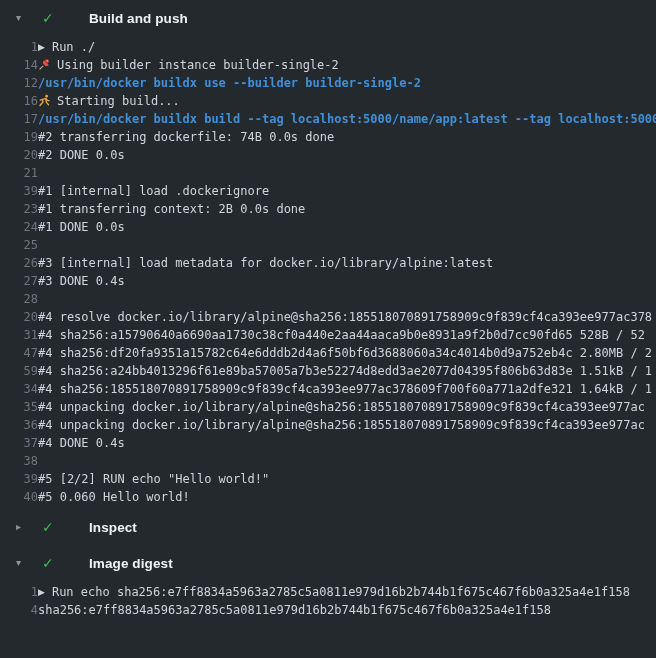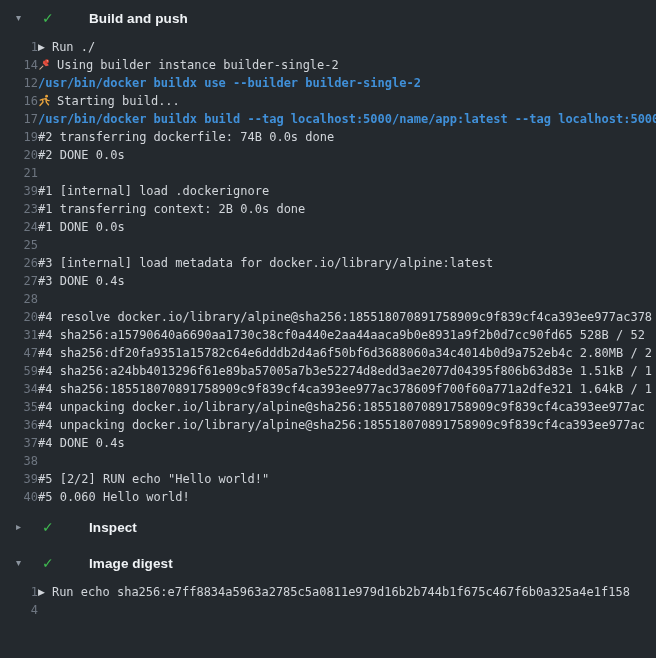--- a/index.html
+++ b/index.html
@@ -98,15 +98,15 @@
       <span class="check">✓</span>
       <span class="section-label">Inspect</span>
     </div>
     <div class="section-header">
       <span class="twisty">▾</span>
       <span class="check">✓</span>
       <span class="section-label">Image digest</span>
     </div>
     <div class="log-list">
       <div class="log-line"><span class="ln">1</span><span class="lt"><span class="run-chev">▶</span><span>Run echo sha256:e7ff8834a5963a2785c5a0811e979d16b2b744b1f675c467f6b0a325a4e1f158</span></span></div>
-      <div class="log-line"><span class="ln">4</span></div>
+      <div class="log-line"><span class="ln">4</span><span class="lt"><span>sha256:e7ff8834a5963a2785c5a0811e979d16b2b744b1f675c467f6b0a325a4e1f158</span></span></div>
     </div>
   </div>
 
 </body></html>

